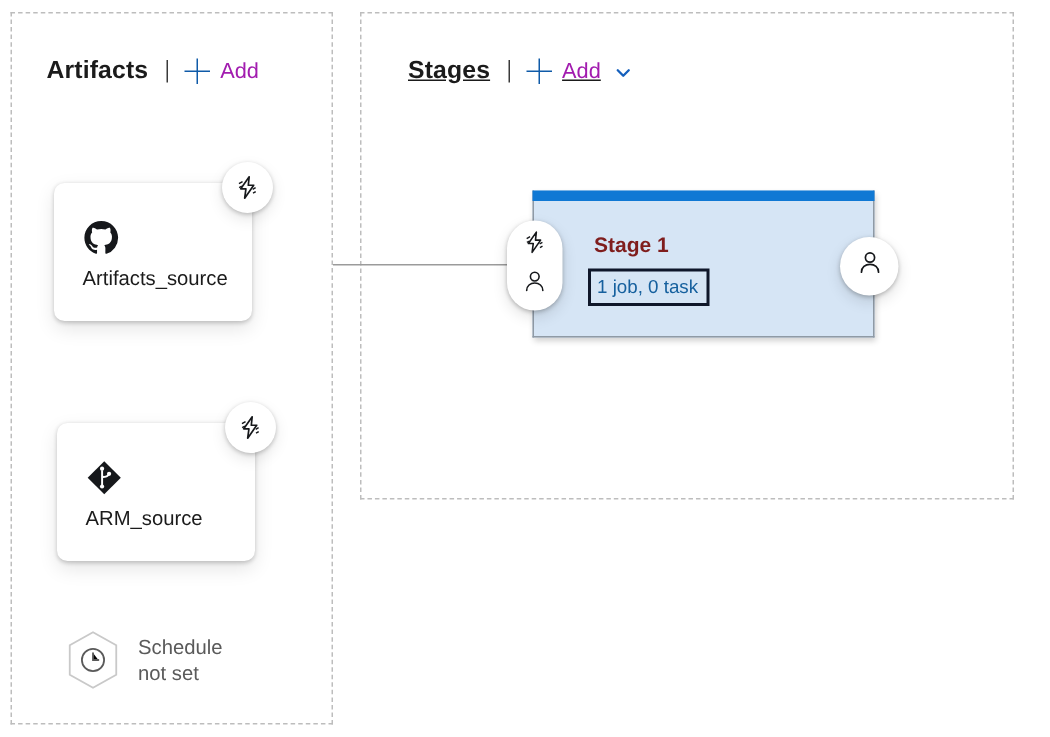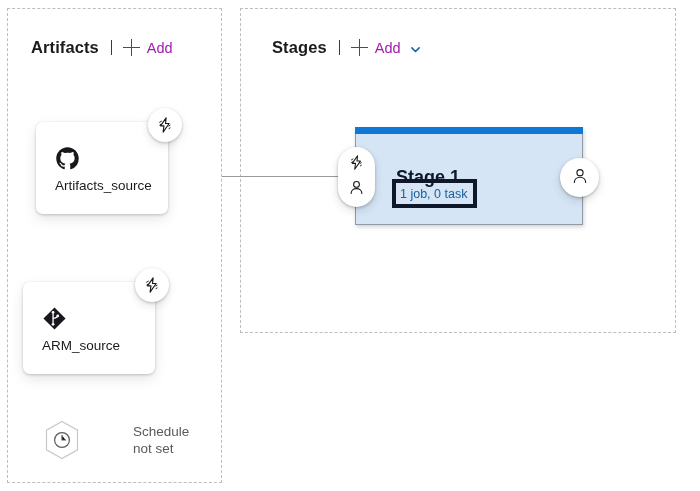--- a/index.html
+++ b/index.html
@@ -38,21 +38,21 @@
 
   
   .panel-header {
     position: absolute;
     display: flex;
     align-items: center;
     white-space: nowrap;
     text-align: center;
   }
   #artifacts-header { left: 31px; top: 38px; }
-  #stages-header   { left: 272px; top: 38px; }
+  #stages-header   { left: 272px; top: 38px; text-decoration: underline; }
 
   .panel-title {
     font-size: 16.5px;
     font-weight: bold;
     color: #1b1b1b;
     letter-spacing: 0.1px;
   }
   .sep {
     display: inline-block;
     width: 1px;
@@ -97,21 +97,21 @@
   .artifact-card {
     position: absolute;
     width: 132px;
     height: 92px;
     background: #ffffff;
     border-radius: 7px;
     box-shadow: 0 1px 3px rgba(0,0,0,.20), 0 5px 13px rgba(0,0,0,.10);
     box-sizing: border-box;
   }
   #artifact-card-0 { left: 36px; top: 122px; }
-  #artifact-card-1 { left: 23px; top: 282px; }
+  #artifact-card-1 { left: 38px; top: 282px; }
 
   .artifact-icon {
     position: absolute;
     left: 19px;
     top: 24px;
     width: 25px;
     height: 25px;
   }
   .artifact-label {
     position: absolute;
@@ -136,21 +136,20 @@
     justify-content: center;
   }
 
   
   #schedule-row {
     position: absolute;
     left: 44px;
     top: 420px;
     display: flex;
     align-items: center;
-    gap: 41px;
   }
   #schedule-icon {
     width: 36px;
     height: 40px;
     flex: none;
   }
   #schedule-text {
     margin-left: 12px;
     font-size: 13.5px;
     line-height: 17px;
@@ -186,31 +185,30 @@
     left: 355px;
     top: 127px;
     width: 228px;
     height: 7px;
     background: #0f78d4;
   }
   #stage-title {
     position: absolute;
     left: 40px;
     top: 28px;
-    font-size: 18px;
+    font-size: 14px;
     font-weight: bold;
-    color: #0f172a;
+    color: #7f1d1d;
     white-space: nowrap;
-    margin-top: 12px;
   }
   #stage-meta-box {
     position: absolute;
     left: 36px;
     top: 52px;
-    border: 4px solid #0f172a;
+    border: 2px solid #0f172a;
     padding: 1px 6px 2px 4px;
     box-sizing: border-box;
   }
   #stage-meta {
     font-size: 12.5px;
     color: #16609e;
     white-space: nowrap;
     cursor: pointer;
   }
 

